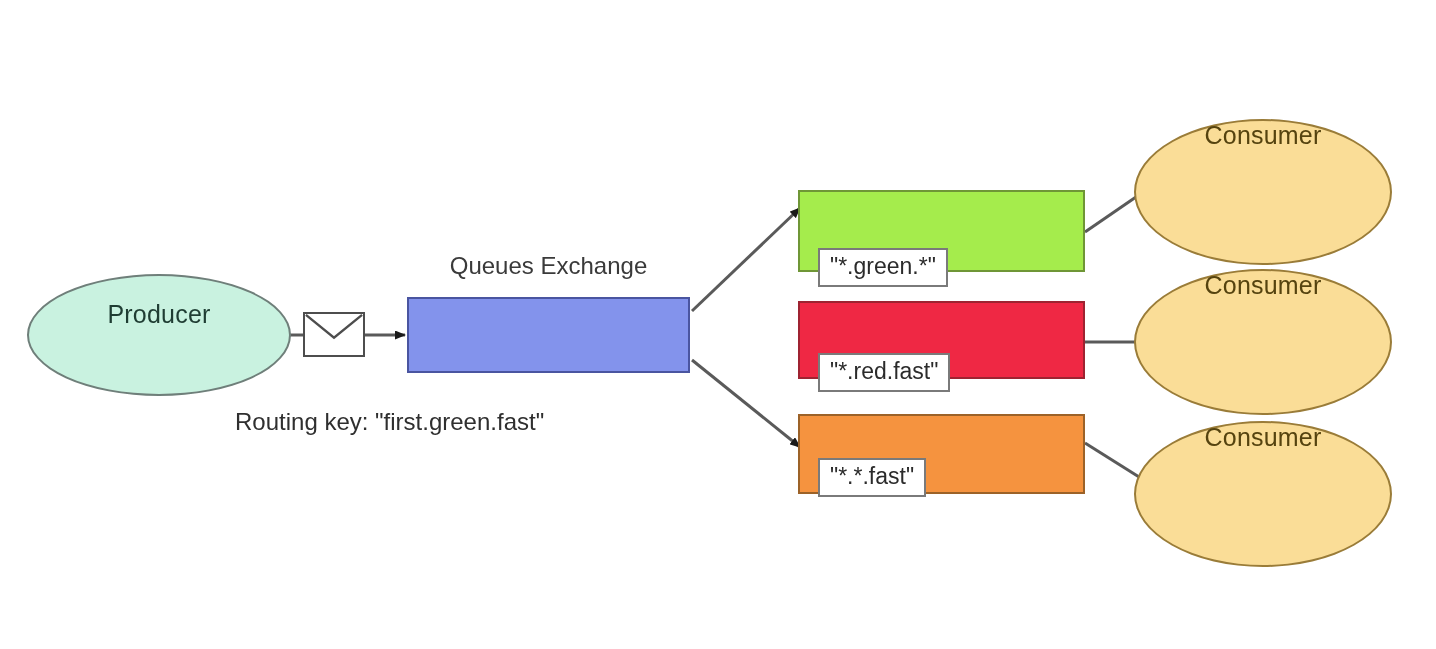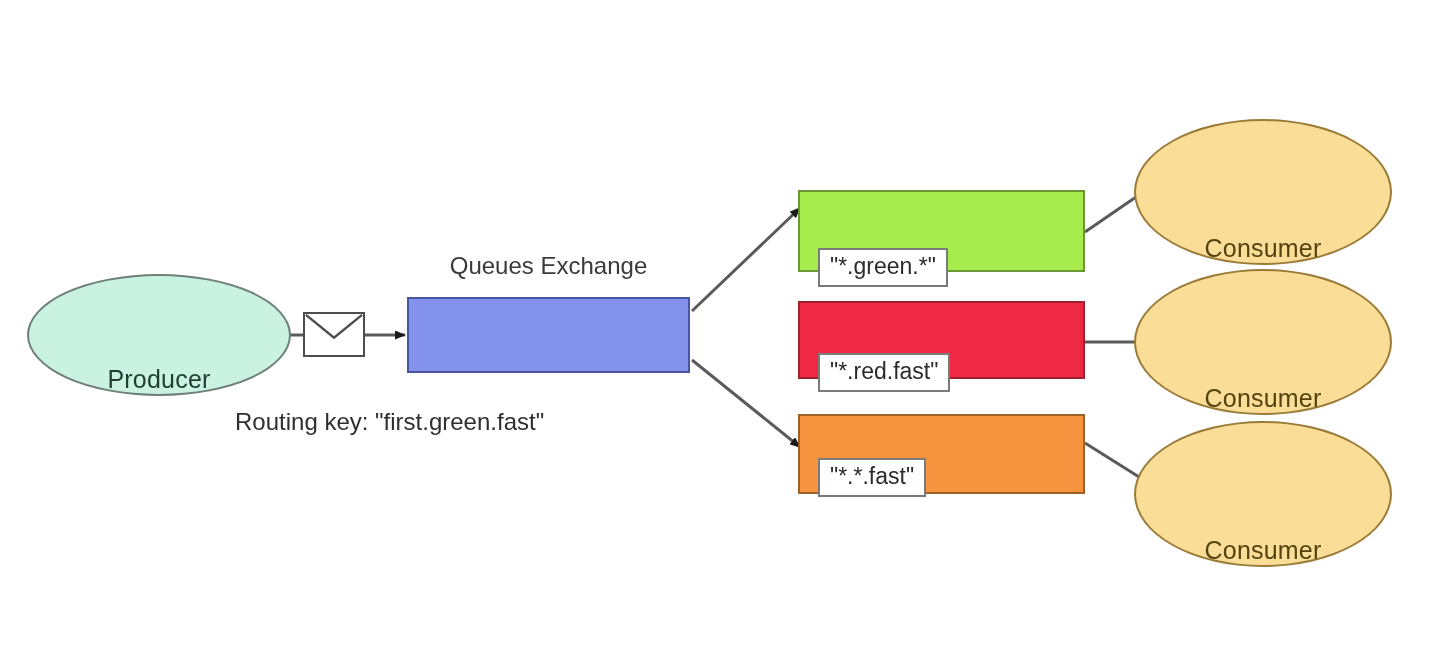--- a/index.html
+++ b/index.html
@@ -23,40 +23,40 @@
     top: 0;
     width: 1436px;
     height: 649px;
     pointer-events: none;
   }
 
   
   .ellipse-node {
     position: absolute;
     display: flex;
-    align-items: flex-end;
+    align-items: flex-start;
     justify-content: center;
     border-radius: 50%;
     box-sizing: border-box;
   }
   .ellipse-label {
     font-size: 25px;
     letter-spacing: 0.2px;
     white-space: nowrap;
   }
 
   .producer {
     left: 27px;
     top: 274px;
     width: 264px;
     height: 122px;
     background: #c9f2e0;
     border: 2px solid #6f7f7a;
   }
-  .producer .ellipse-label { color: #1f3d33; }
+  .producer .ellipse-label { color: #1f3d33; margin-top: 24px; }
 
   .consumer {
     left: 1134px;
     width: 258px;
     height: 146px;
     background: #fadd97;
     border: 2px solid #9a7c38;
   }
   .consumer .ellipse-label { color: #55430f; }
   .consumer-1 { top: 119px; }

